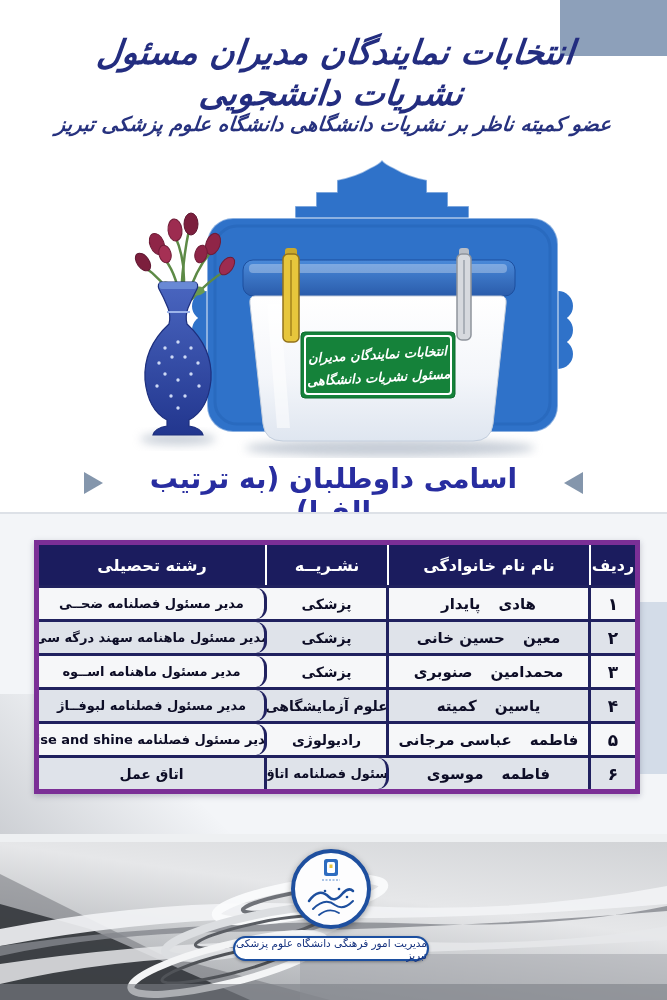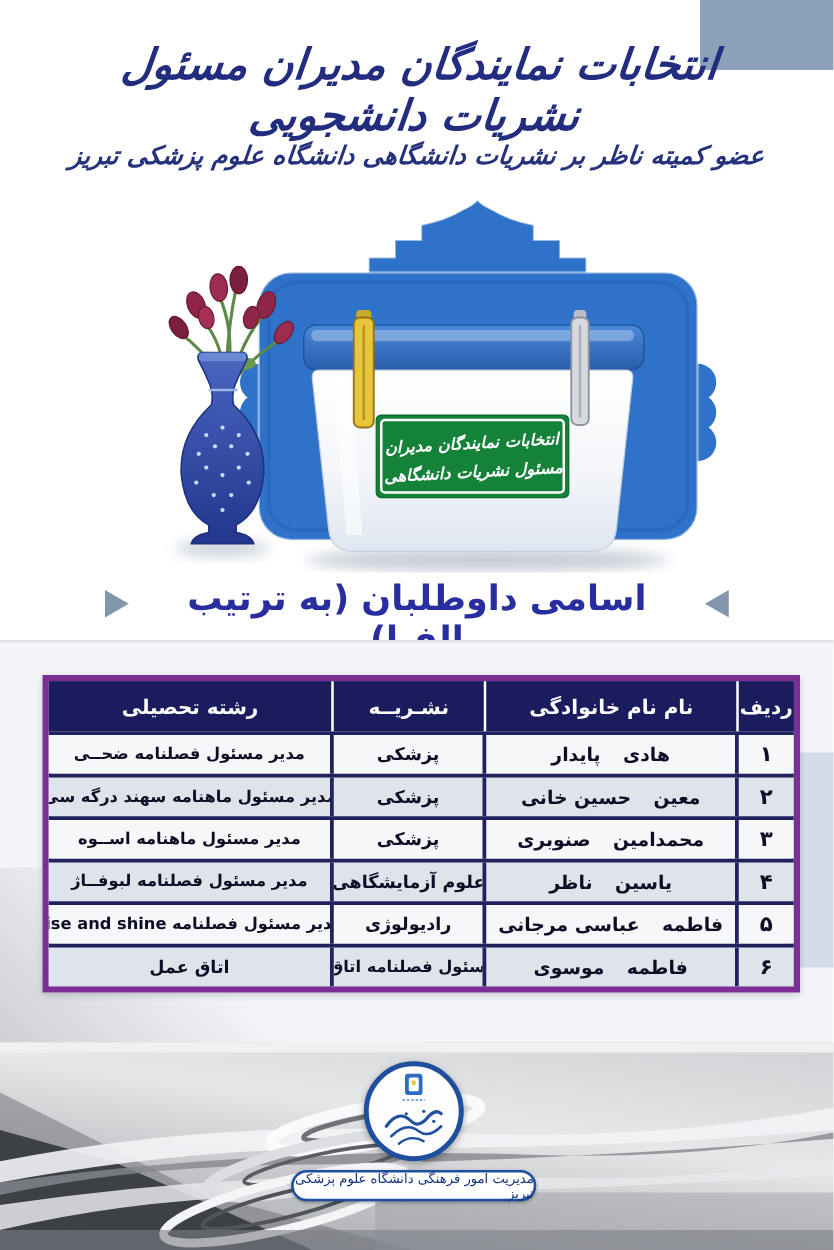--- a/index.html
+++ b/index.html
@@ -68,21 +68,21 @@
   .tbody .trow:nth-child(odd)  { background:#f6f7f9; }
   .tbody .trow:nth-child(even) { background:#dfe3ea; }
   .td {
     display:flex; align-items:center; justify-content:center;
     color:#0d0d26; font-weight:bold; overflow:hidden; white-space:nowrap;
   }
   .trow > .td:not(:first-child) { border-inline-start:3px solid #20215f; }
   .td-num  { font-size:17px; }
   .td-name { font-size:15px; gap:18px; }
   .td-major{ font-size:14px;text-align:center; }
-  .td-pub  { font-size:13px; }
+  .td-pub  { font-size:13px;border-radius:11px; }
   
   .photo {
     position:absolute; left:0; top:834px; width:667px; height:166px;
     background:linear-gradient(8deg,#9a9da2 0%, #c6c8cb 35%, #e6e7e9 60%, #cfd1d4 100%);
   }
   .photo svg { position:absolute; inset:0; }
   .logo {
     position:absolute; left:291px; top:849px; width:80px; height:80px;
     border-radius:50%; background:#fdfdfe; border:4px solid #1e4f9f;
     box-shadow:0 2px 6px rgba(0,0,0,.35);
@@ -257,21 +257,21 @@
           <span>محمدامین</span>
           <span>صنوبری</span>
         </div>
         <div class="td td-major">پزشکی</div>
         <div class="td td-pub">مدیر مسئول ماهنامه اســوه</div>
       </div>
         <div class="trow">
         <div class="td td-num">۴</div>
         <div class="td td-name">
           <span>یاسین</span>
-          <span>ناظر</span>
+          <span>کمیته</span>
         </div>
         <div class="td td-major">علوم آزمایشگاهی</div>
         <div class="td td-pub">مدیر مسئول فصلنامه لبوفــاژ</div>
       </div>
         <div class="trow">
         <div class="td td-num">۵</div>
         <div class="td td-name">
           <span>فاطمه</span>
           <span>عباسی مرجانی</span>
         </div>

